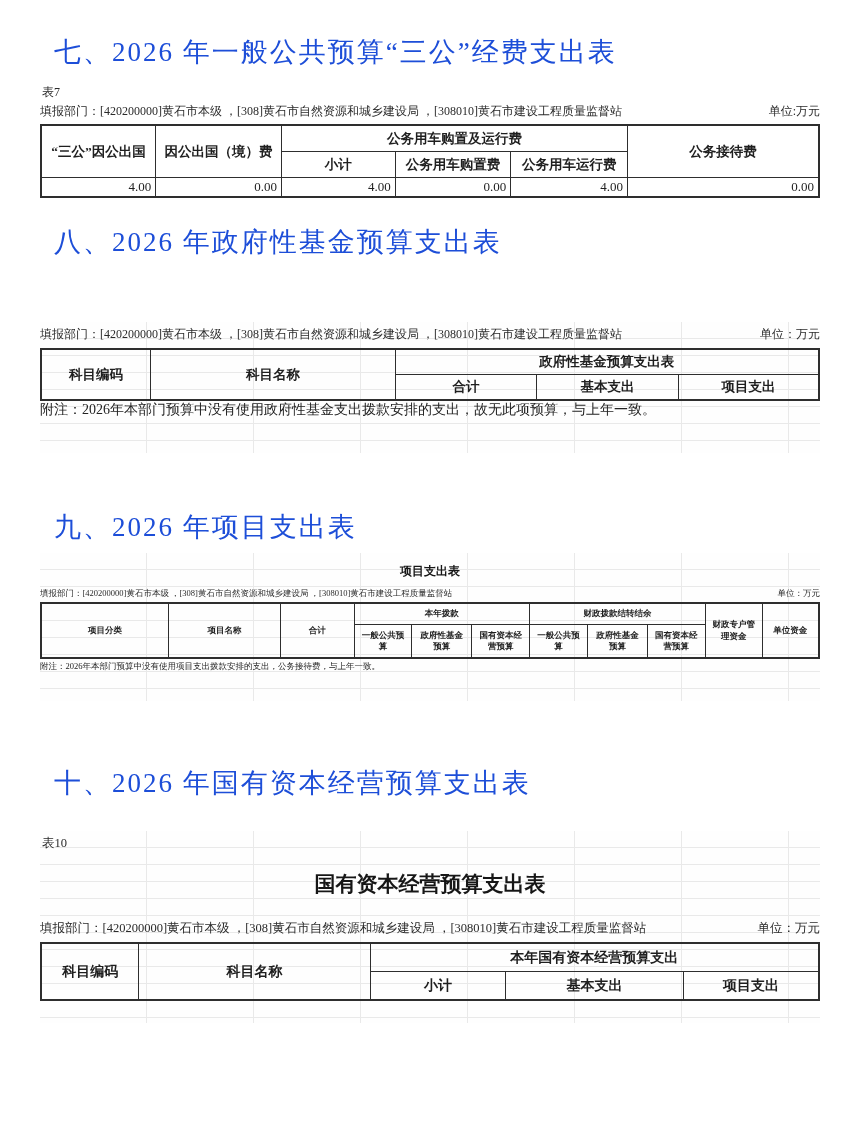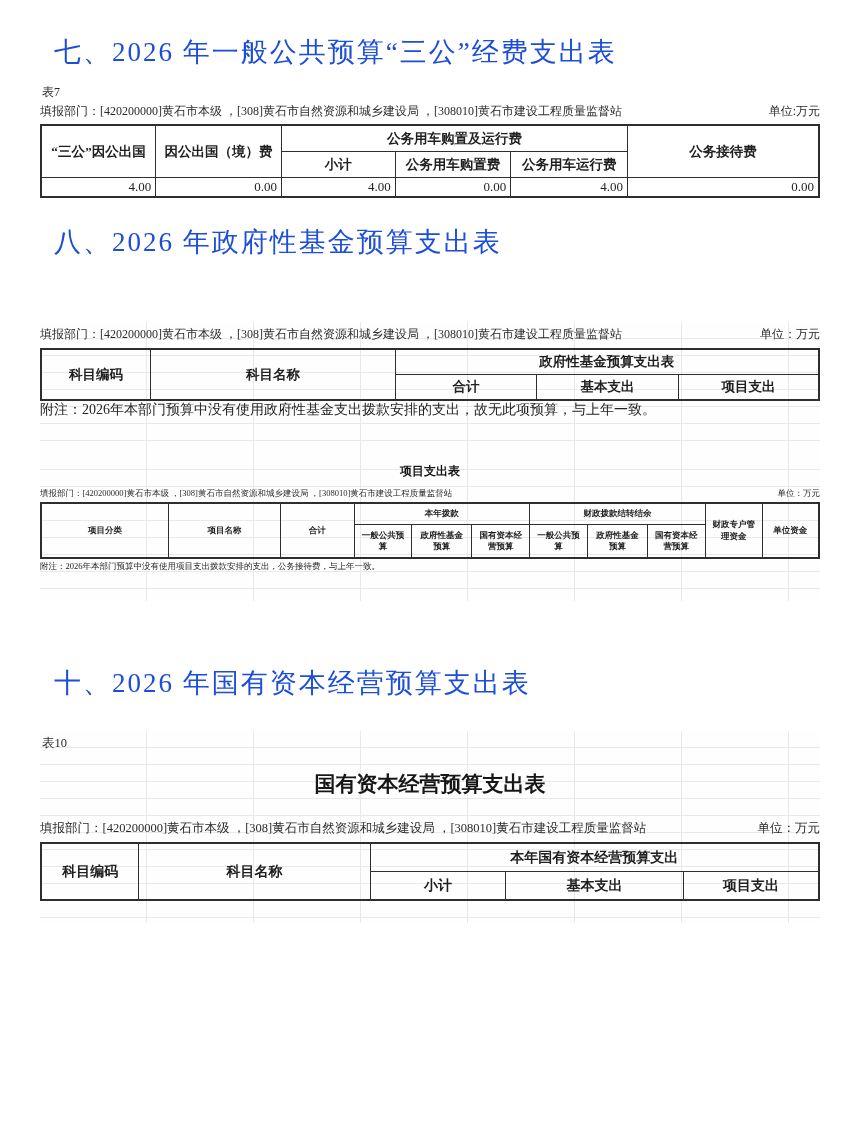--- a/index.html
+++ b/index.html
@@ -143,20 +143,21 @@
           <th>基本支出</th>
           <th>项目支出</th>
         </tr>
       </tbody>
         </table>
       <div class="note s8-note">附注：2026年本部门预算中没有使用政府性基金支出拨款安排的支出，故无此项预算，与上年一致。</div>
     </div>
   </div>
 
   <div>
+    <div class="sec-heading s9-heading" style="margin-top:56px;">九、2026 年项目支出表</div>
     <div class="grid-block s9-block">
       <div class="tbl-title s9-title">项目支出表</div>
       <div class="dept-row s9-dept">
         <span class="dept">填报部门：[420200000]黄石市本级 ，[308]黄石市自然资源和城乡建设局 ，[308010]黄石市建设工程质量监督站</span>
         <span class="unit">单位：万元</span>
       </div>
       <table class="budget-table t9">
         <colgroup>
           <col style="width:128px">
             <col style="width:112px">

